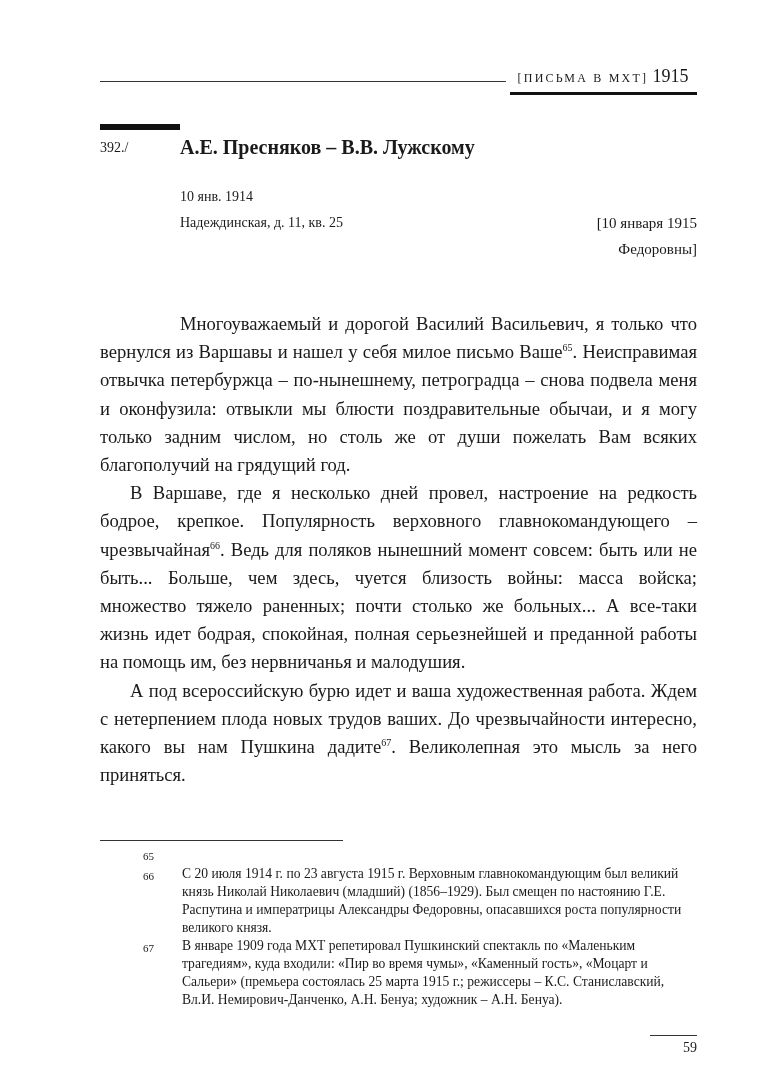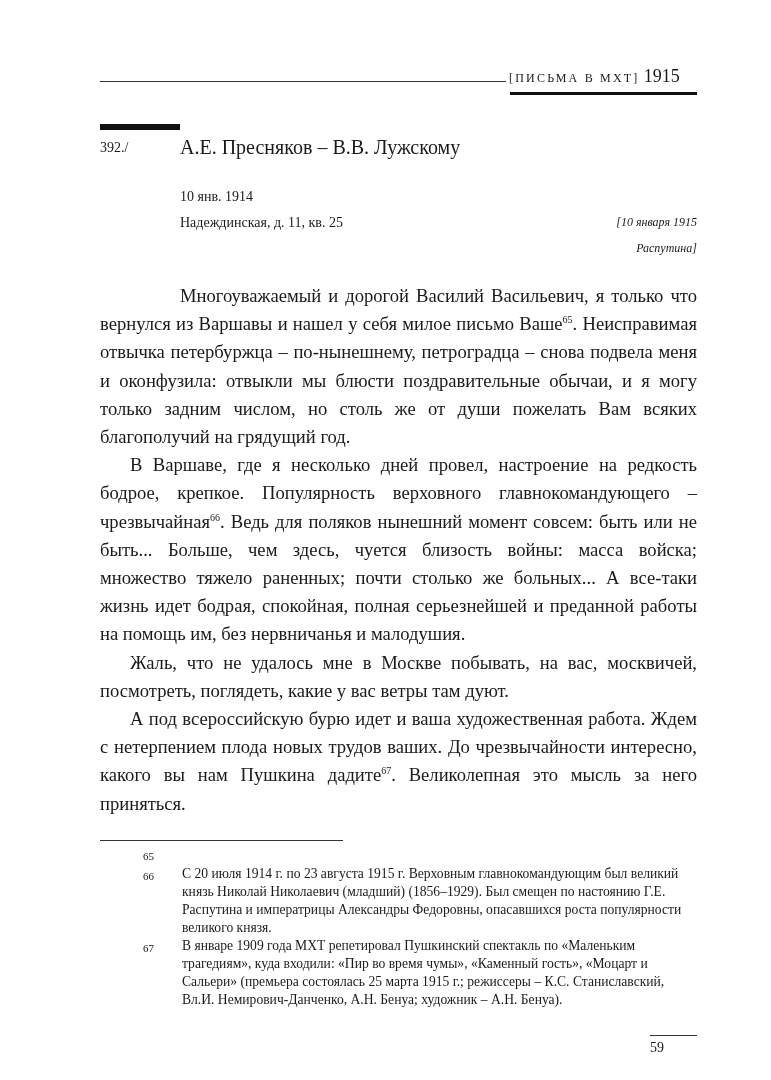--- a/index.html
+++ b/index.html
@@ -1,64 +1,63 @@
 <!DOCTYPE html>
 <html><head>
 <meta charset="utf-8">
 <style>
   html, body { margin: 0; padding: 0; background: #ffffff; }
   body { width: 771px; height: 1080px; position: relative; overflow: hidden; color: #1a1a1a;
          font-family: "Liberation Serif", "DejaVu Serif", serif; }
   .abs { position: absolute; }
   .header-rule { left: 100px; top: 81px; width: 406px; height: 1px; background: #333; }
-  .running-head { left: 509px; top: 66px; width: 188px; text-align: left; font-size: 17px; white-space: nowrap; }
+  .running-head { left: 509px; top: 66px; width: 188px; text-align: center; font-size: 17px; white-space: nowrap; }
   .running-head .section { font-size: 12px; letter-spacing: 2.2px; text-transform: uppercase; }
   .running-head .year { font-size: 18px; }
   .running-head-underline { left: 510px; top: 92px; width: 187px; height: 3px; background: #111; }
   .item-bar { left: 100px; top: 124px; width: 80px; height: 6px; background: #111; }
   .item-number { left: 100px; top: 140px; font-size: 14px; font-weight: normal; }
-  .item-title { left: 180px; top: 136px; font-size: 20px; font-weight: normal; white-space: nowrap; }
+  .item-title { left: 180px; top: 136px; font-size: 20px; font-weight: bold; white-space: nowrap; }
   .meta-line { left: 180px; font-size: 14px; white-space: nowrap; }
-  .meta-right { right: 74px; font-size: 12px; text-align: right; white-space: nowrap; font-style: italic; }
+  .meta-right { right: 74px; font-size: 15px; text-align: right; white-space: nowrap; }
   .body-text { left: 100px; top: 282px; width: 597px; font-size: 18.6px; line-height: 28.2px; text-align: justify; }
   .body-text p { margin: 0; text-indent: 0; }
-  .body-text p.first { text-indent: 80px; }
+  .body-text p.first { text-indent: 80px; margin-top: 28px; }
   .body-text p.indent { text-indent: 30px; }
   .body-text sup { font-size: 10px; line-height: 0; vertical-align: 7px; }
   .fn-rule { left: 100px; top: 840px; width: 243px; height: 1px; background: #333; }
   .footnotes { left: 100px; top: 845px; width: 597px; font-size: 13.6px; line-height: 18px; }
   .fn { display: flex; margin: 0; }
   .fn-num { width: 82px; flex: none; padding-left: 43px; box-sizing: border-box; font-size: 11px; padding-top: 2px; }
   .fn-text { flex: 1; }
   .page-rule { left: 650px; top: 1035px; width: 47px; height: 1px; background: #333; }
-  .page-number { left: 650px; top: 1040px; width: 47px; text-align: left; font-size: 14px; }
+  .page-number { left: 650px; top: 1040px; width: 47px; text-align: right; font-size: 14px; }
 </style>
 </head>
 <body>
 
 <div class="abs header-rule"></div>
 <div class="abs running-head">
   <span class="section">[письма в мхт]</span>
   <span class="year">1915</span>
 </div>
 <div class="abs running-head-underline"></div>
 
 <div class="abs item-bar"></div>
 <div class="abs item-number">392./</div>
 <div class="abs item-title">А.Е. Пресняков – В.В. Лужскому</div>
 
 <div class="abs meta-line" style="top:189px">10 янв. 1914</div>
 <div class="abs meta-line" style="top:215px">Надеждинская, д. 11, кв. 25</div>
 <div class="abs meta-right" style="top:215px">[10 января 1915</div>
-<div class="abs meta-right" style="top:241px">Распутина]</div>
+<div class="abs meta-right" style="top:241px">Федоровны]</div>
 
 <div class="abs body-text">
   <p class="first"><span>Многоуважаемый и дорогой Василий Васильевич, я только что вернулся из Варшавы и нашел у себя милое письмо Ваше</span><sup>65</sup><span>. Неисправимая отвычка петербуржца – по-нынешнему, петроградца – снова подвела меня и оконфузила: отвыкли мы блюсти поздравительные обычаи, и я могу только задним числом, но столь же от души пожелать Вам всяких благополучий на грядущий год.</span></p>
   <p class="indent"><span>В Варшаве, где я несколько дней провел, настроение на редкость бодрое, крепкое. Популярность верховного главнокомандующего – чрезвычайная</span><sup>66</sup><span>. Ведь для поляков нынешний момент совсем: быть или не быть... Больше, чем здесь, чуется близость войны: масса войска; множество тяжело раненных; почти столько же больных... А все-таки жизнь идет бодрая, спокойная, полная серьезнейшей и преданной работы на помощь им, без нервничанья и малодушия.</span></p>
-  <p class="indent">Жаль, что не удалось мне в Москве побывать, на вас, москвичей, посмотреть, поглядеть, какие у вас ветры там дуют.</p>
   <p class="indent"><span>А под всероссийскую бурю идет и ваша художественная работа. Ждем с нетерпением плода новых трудов ваших. До чрезвычайности интересно, какого вы нам Пушкина дадите</span><sup>67</sup><span>. Великолепная это мысль за него приняться.</span></p>
 </div>
 
 <div class="abs fn-rule"></div>
 <div class="abs footnotes">
   <div class="fn">
     <span class="fn-num">65</span>
   </div>
   <div class="fn">
     <span class="fn-num">66</span>

